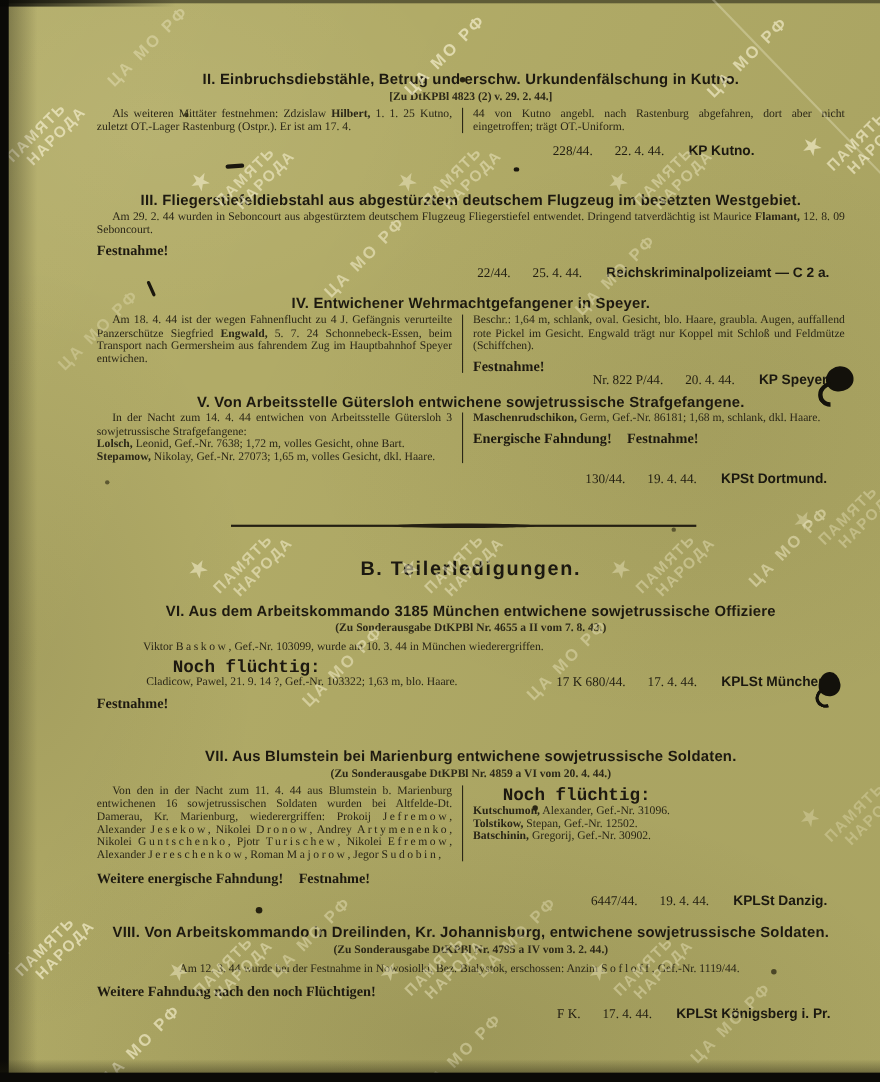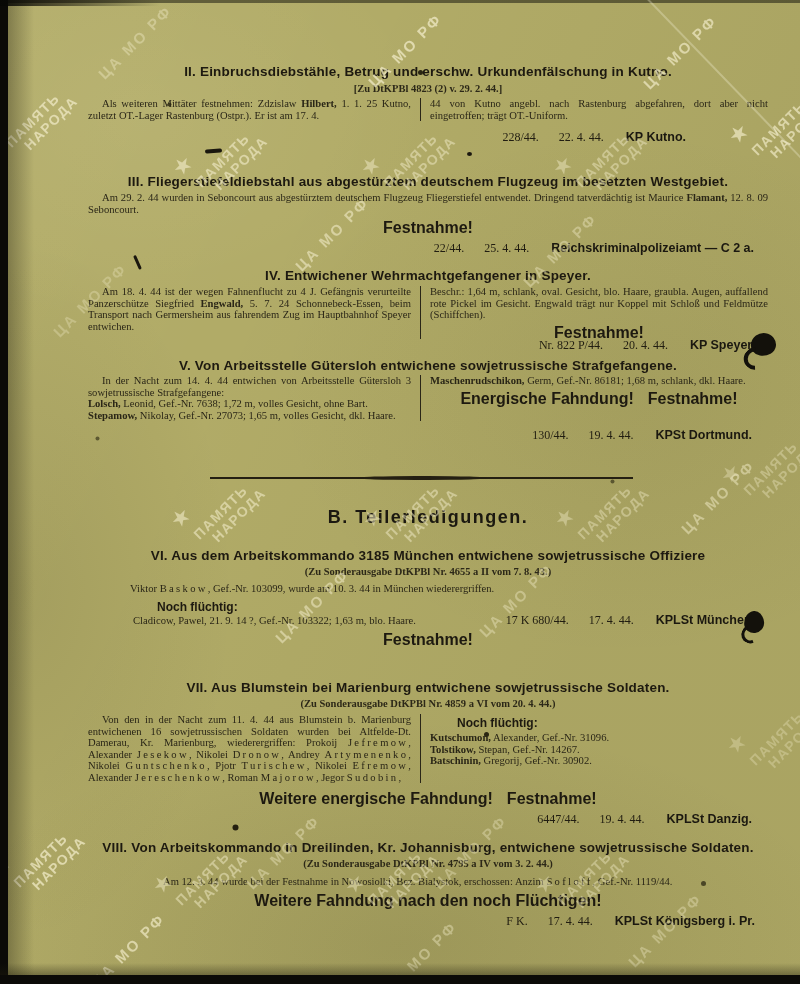--- a/index.html
+++ b/index.html
@@ -17,24 +17,24 @@
 
   
   .sect-title{font-family:"Liberation Sans",sans-serif;font-weight:bold;font-size:13.5px;
     letter-spacing:.2px;color:#1d1910;text-align:center;line-height:16px;}
   .sub-ref{font-weight:bold;font-size:10.5px;text-align:center;color:#2c2818;line-height:13px;}
   .body-p{font-size:10.6px;line-height:11.5px;text-align:justify;margin:0;color:#2a2617;}
   .ind{text-indent:14px;}
   .hang{padding-left:10px;text-indent:-10px;}
   .b{font-weight:bold;}
   .sp{letter-spacing:.22em;}
-  .action{font-family:Liberation Sans, sans-serif;font-weight:bold;font-size:16px;
-    color:#1d1910;text-align:center;line-height:13px;}
+  .action{font-family:Liberation Serif, serif;font-weight:bold;font-size:13px;
+    color:#1d1910;text-align:left;line-height:13px;}
   .action .gap{display:inline-block;width:14px;}
-  .noch{font-family:Liberation Sans, sans-serif;font-weight:bold;font-size:12px;color:#1d1910;line-height:13px;}
+  .noch{font-family:Liberation Mono, monospace;font-weight:bold;font-size:16px;color:#1d1910;line-height:13px;}
   .footer-line{font-size:12px;text-align:right;color:#211d11;line-height:14px;}
   .footer-line .fd{margin-left:17px;text-align:center;}
   .footer-line .fo{margin-left:19px;font-family:"Liberation Sans",sans-serif;font-weight:bold;font-size:12.5px;color:#1b1810;}
   .cols{display:flex;align-items:stretch;}
   .col-l{width:323px;flex:none;}
   .col-r{flex:1;border-left:1.3px solid #2a2617;margin-left:9px;padding-left:9px;}
 
   
   #s2t{top:64px;} #s2r{top:82px;} #s2c{top:98px;} #s2f{top:130px;padding-right:82px;}
   #s3t{top:174px;} #s3b{top:192px;} #s3a{top:221px;} #s3f{top:241px;padding-right:14px;}
@@ -183,21 +183,21 @@
 
     <div class="abs sect-title" id="s7t">VII. Aus Blumstein bei Marienburg entwichene sowjetrussische Soldaten.</div>
     <div class="abs sub-ref" id="s7r">(Zu Sonderausgabe DtKPBl Nr. 4859 a VI vom 20. 4. 44.)</div>
     <div class="abs cols" id="s7c">
       <div class="col-l">
         <p class="body-p ind"><span>Von den in der Nacht zum 11. 4. 44 aus Blumstein b. Marienburg entwichenen 16 sowjetrussischen Soldaten wurden bei Altfelde-Dt. Damerau, Kr. Marienburg, wiederergriffen: Prokoij </span><span class="sp">Jefremow</span><span>, Alexander </span><span class="sp">Jesekow</span><span>, Nikolei </span><span class="sp">Dronow</span><span>, Andrey </span><span class="sp">Artymenenko</span><span>, Nikolei </span><span class="sp">Guntschenko</span><span>, Pjotr </span><span class="sp">Turischew</span><span>, Nikolei </span><span class="sp">Efremow</span><span>, Alexander </span><span class="sp">Jereschenkow</span><span>, Roman </span><span class="sp">Majorow</span><span>, Jegor </span><span class="sp">Sudobin</span><span>,</span></p>
       </div>
       <div class="col-r">
         <div class="noch noch7">Noch flüchtig:</div>
         <p class="body-p" style="text-align:left;"><span class="b">Kutschumon,</span><span> Alexander, Gef.-Nr. 31096.</span></p>
-        <p class="body-p" style="text-align:left;"><span class="b">Tolstikow,</span><span> Stepan, Gef.-Nr. 14267.</span></p>
+        <p class="body-p" style="text-align:left;"><span class="b">Tolstikow,</span><span> Stepan, Gef.-Nr. 12502.</span></p>
         <p class="body-p" style="text-align:left;"><span class="b">Batschinin,</span><span> Gregorij, Gef.-Nr. 30902.</span></p>
       </div>
     </div>
     <div class="abs action" id="s7a">
       <span>Weitere energische Fahndung!</span><span class="gap"></span><span>Festnahme!</span>
     </div>
     <div class="abs footer-line" id="s7f">
       <span class="fc">6447/44.</span>
       <span class="fd">19. 4. 44.</span>
       <span class="fo">KPLSt Danzig.</span>

